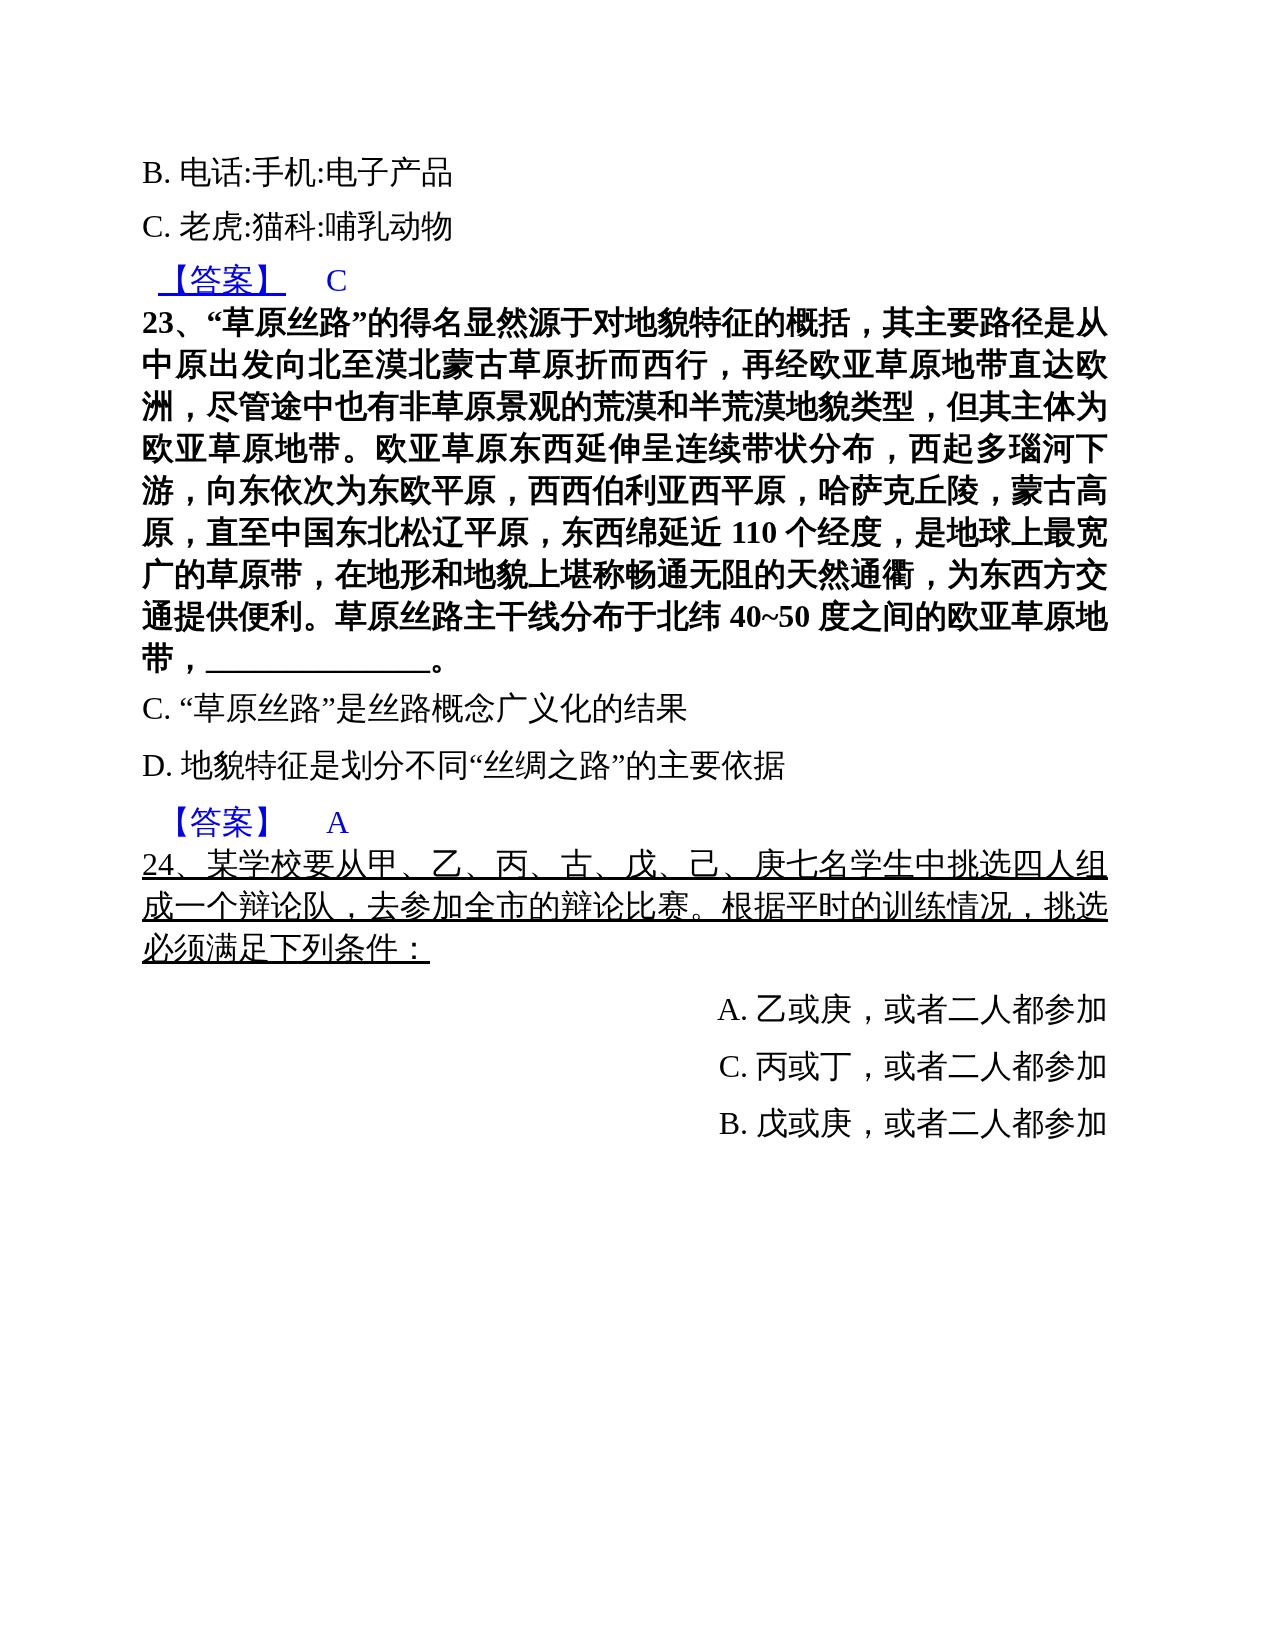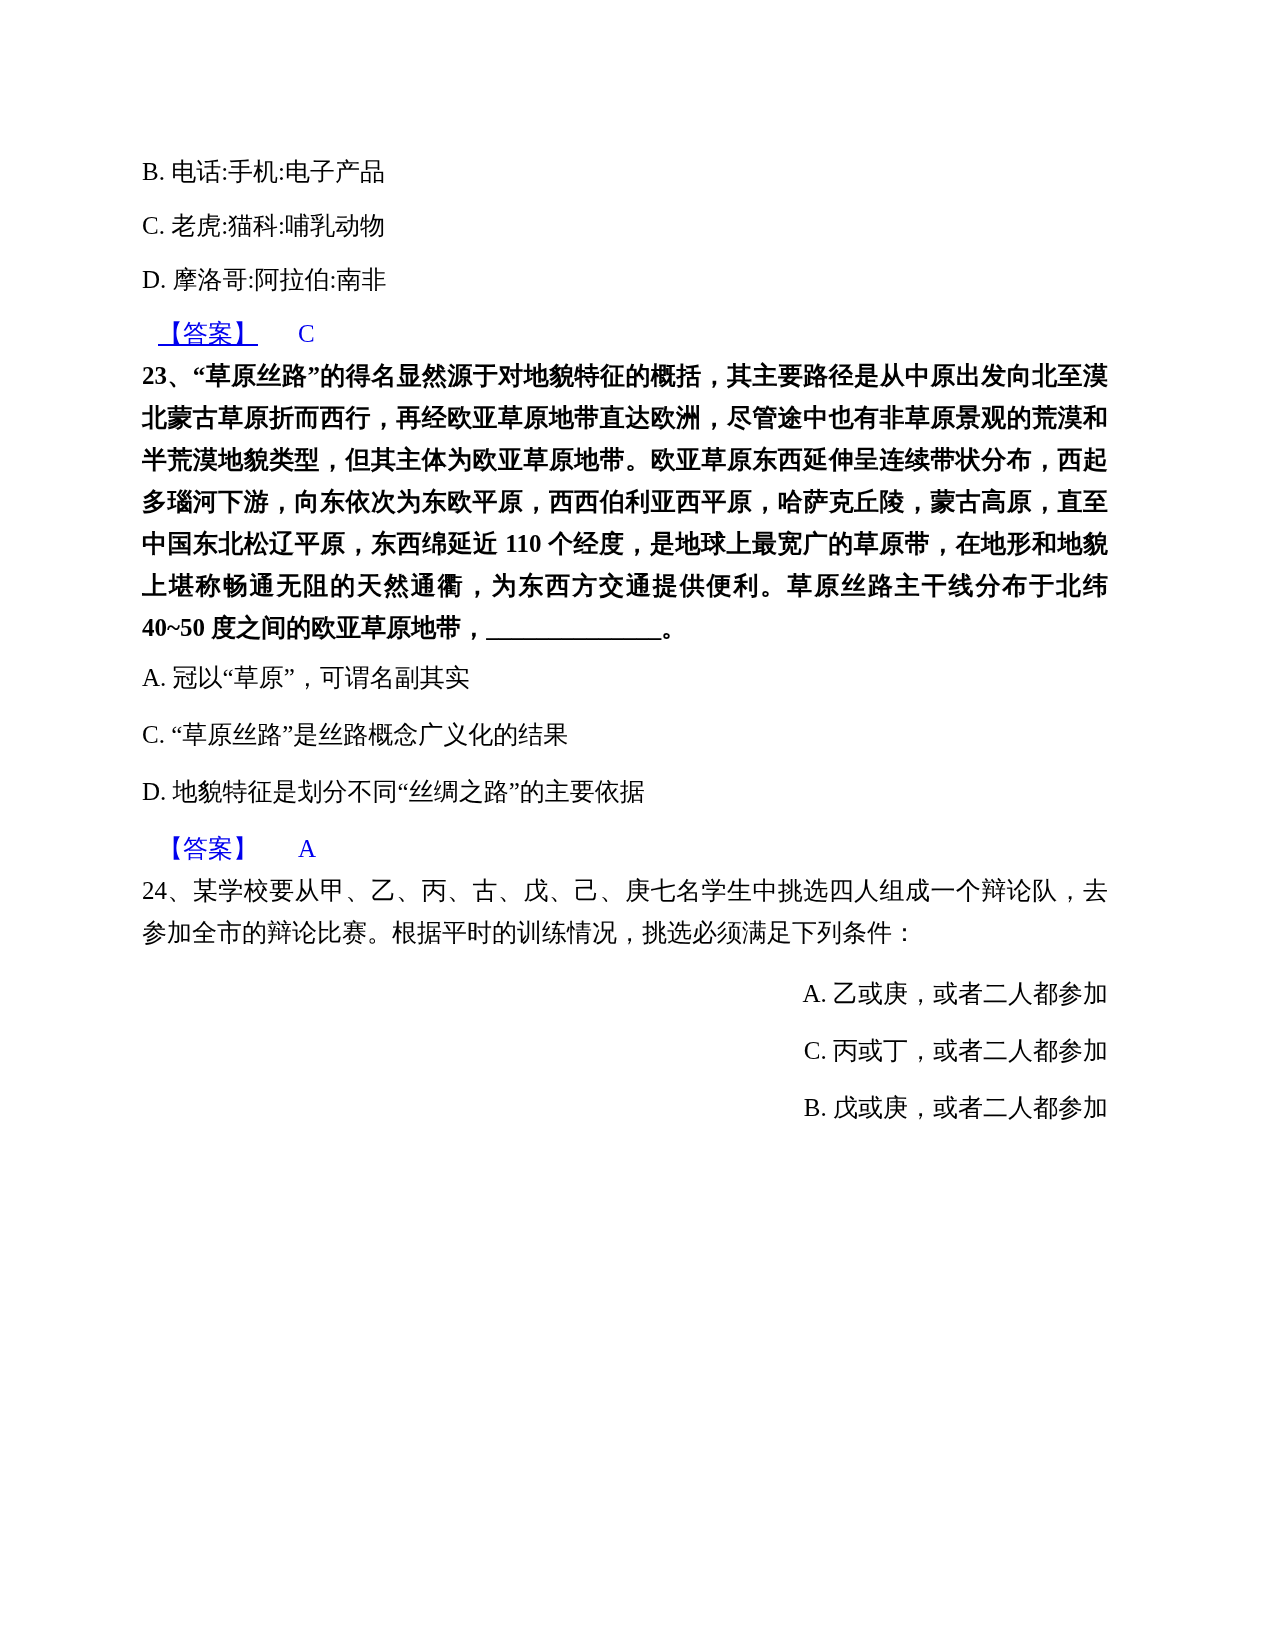--- a/index.html
+++ b/index.html
@@ -17,21 +17,21 @@
     color: #000000;
   }
   .content {
     position: absolute;
     left: 142px;
     top: 0;
     width: 966px;
   }
   .content p {
     margin: 0;
-    font-size: 25px;
+    font-size: 32px;
     line-height: 42px;
     white-space: pre-wrap;
   }
   .stem {
     text-align: justify;
     text-align-last: left;
   }
   .options p {
     margin-bottom: 15px;
   }
@@ -49,41 +49,39 @@
     color: #0000EE;
   }
   .answer-row .answer-letter {
     display: inline-block;
     margin-left: 40px;
   }
   .answer-1 { margin-top: 106px; text-decoration: underline; }
   .q23-stem { margin-top: 24px; font-weight: bold; }
   .q23-options { margin-top: 8px; }
   .answer-2 { margin-top: 111px; font-family: Liberation Serif, serif; }
-  .q24-stem { margin-top: 14px; }
+  .q24-stem { margin-top: 14px; text-decoration: underline; }
   .q24-options { margin-top: 19px; text-align: right; }
 </style>
 </head>
 <body>
 
 <div class="page">
   <div class="content">
 
     <div class="options q22-options">
       <p>B. 电话:手机:电子产品</p>
       <p>C. 老虎:猫科:哺乳动物</p>
-      <p>D. 摩洛哥:阿拉伯:南非</p>
     </div>
 
     <p class="answer-row answer-1"><span>【答案】</span><span class="answer-letter">C</span></p>
 
     <p class="stem q23-stem">23、“草原丝路”的得名显然源于对地貌特征的概括，其主要路径是从中原出发向北至漠北蒙古草原折而西行，再经欧亚草原地带直达欧洲，尽管途中也有非草原景观的荒漠和半荒漠地貌类型，但其主体为欧亚草原地带。欧亚草原东西延伸呈连续带状分布，西起多瑙河下游，向东依次为东欧平原，西西伯利亚西平原，哈萨克丘陵，蒙古高原，直至中国东北松辽平原，东西绵延近 110 个经度，是地球上最宽广的草原带，在地形和地貌上堪称畅通无阻的天然通衢，为东西方交通提供便利。草原丝路主干线分布于北纬 40~50 度之间的欧亚草原地带，______________。</p>
 
     <div class="options q23-options">
-      <p>A. 冠以“草原”，可谓名副其实</p>
       <p>C. “草原丝路”是丝路概念广义化的结果</p>
       <p>D. 地貌特征是划分不同“丝绸之路”的主要依据</p>
     </div>
 
     <p class="answer-row answer-2"><span>【答案】</span><span class="answer-letter">A</span></p>
 
     <p class="stem q24-stem">24、某学校要从甲、乙、丙、古、戊、己、庚七名学生中挑选四人组成一个辩论队，去参加全市的辩论比赛。根据平时的训练情况，挑选必须满足下列条件：</p>
 
     <div class="options q24-options">
       <p>A. 乙或庚，或者二人都参加</p>

